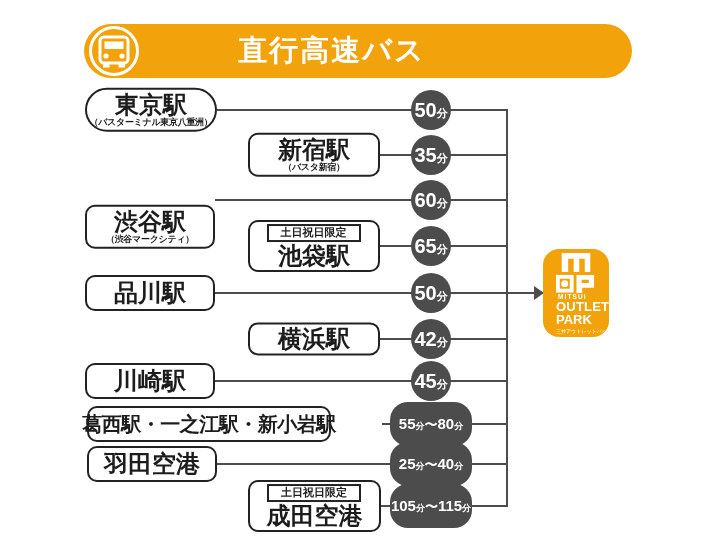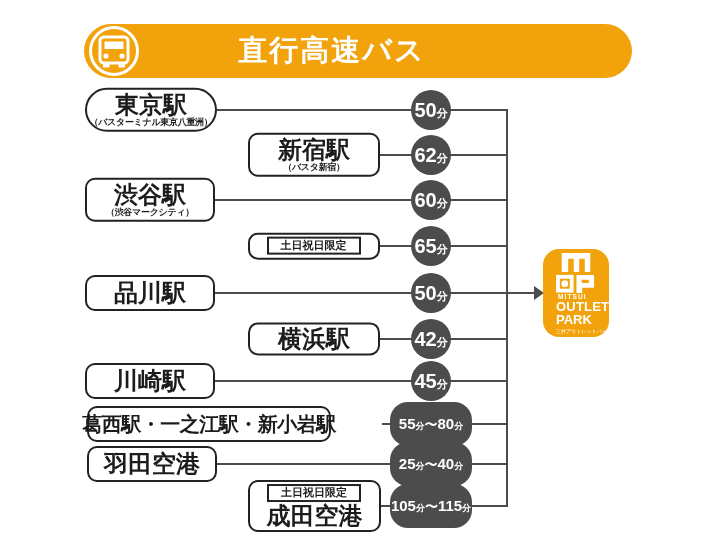--- a/index.html
+++ b/index.html
@@ -39,21 +39,21 @@
   .pill.circle{left:411px;width:40px;height:40px;border-radius:50%;}
   .pill.oval{left:390px;width:82px;height:44px;border-radius:18px;}
   .circle .t{font-size:20px;}
   .circle .u{font-size:11px;}
   .oval .t{font-size:15px;}
   .oval .u{font-size:9px;}
   .oval .sep{font-size:13px;}
   
   .r1{--cy:110px;}  .r1 .box{left:85px;width:132px;border-radius:22px;}  .r1 .hline{left:217px;width:291px;}
   .r2{--cy:155px;}  .r2 .box{left:248px;width:132px;} .r2 .hline{left:380px;width:128px;}
-  .r3{--cy:200px;}  .r3 .box{left:85px;width:130px;}  .r3 .hline{left:215px;width:293px;}
+  .r3{--cy:200px;}  .r3 .box{left:85px;width:130px;margin-top:27px;}  .r3 .hline{left:215px;width:293px;}
   .r4{--cy:246px;}  .r4 .box{left:248px;width:132px;} .r4 .hline{left:380px;width:128px;}
   .r5{--cy:293px;}  .r5 .box{left:85px;width:130px;}  .r5 .hline{left:215px;width:293px;}
   .r6{--cy:339px;}  .r6 .box{left:248px;width:132px;} .r6 .hline{left:380px;width:128px;}
   .r7{--cy:381px;}  .r7 .box{left:85px;width:130px;}  .r7 .hline{left:215px;width:293px;}
   .r8{--cy:424px;}  .r8 .box{left:87px;width:244px;}  .r8 .hline{left:382px;width:126px;}
   .r9{--cy:464px;}  .r9 .box{left:87px;width:130px;}  .r9 .hline{left:217px;width:291px;}
   .r10{--cy:506px;} .r10 .box{left:248px;width:133px;}.r10 .hline{left:381px;width:127px;}
   .r5 .box,.r7 .box,.r8 .box,.r9 .box{min-height:36px;}
   
   .trunk{position:absolute;left:505.5px;top:108.8px;width:2.5px;height:398.5px;background:var(--dark);}
@@ -108,40 +108,41 @@
 </div>
 
 <div class="row r2">
   <div class="hline"></div>
   <div class="box">
 
     <div class="name">新宿駅</div>
     <div class="note">（バスタ新宿）</div>
   </div>
   <div class="pill circle">
-      <span class="tl"><span class="t">62</span><span class="u">分</span><span class="sep"></span><span class="t"></span><span class="u"></span></span>
+      <span class="tl"><span class="t">35</span><span class="u">分</span><span class="sep"></span><span class="t"></span><span class="u"></span></span>
     </div>
 </div>
 
 <div class="row r3">
   <div class="hline"></div>
   <div class="box">
 
     <div class="name">渋谷駅</div>
     <div class="note">（渋谷マークシティ）</div>
   </div>
   <div class="pill circle">
       <span class="tl"><span class="t">60</span><span class="u">分</span><span class="sep"></span><span class="t"></span><span class="u"></span></span>
     </div>
 </div>
 
 <div class="row r4 has-badge">
   <div class="hline"></div>
   <div class="box">
     <div class="badge">土日祝日限定</div>
+    <div class="name">池袋駅</div>
     <div class="note"></div>
   </div>
   <div class="pill circle">
       <span class="tl"><span class="t">65</span><span class="u">分</span><span class="sep"></span><span class="t"></span><span class="u"></span></span>
     </div>
 </div>
 
 <div class="row r5">
   <div class="hline"></div>
   <div class="box">

